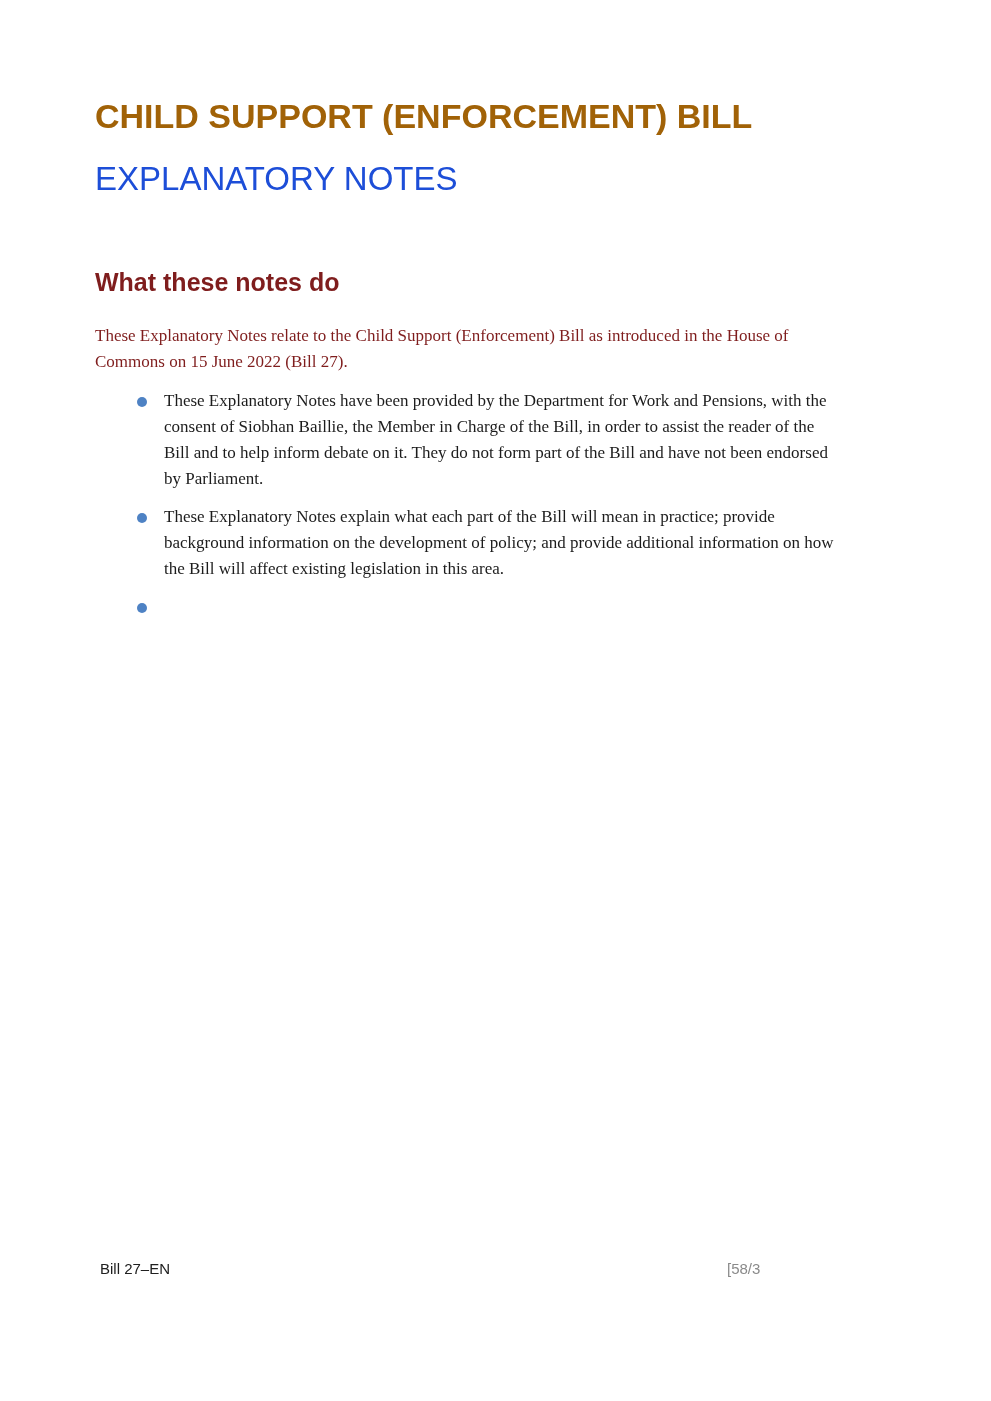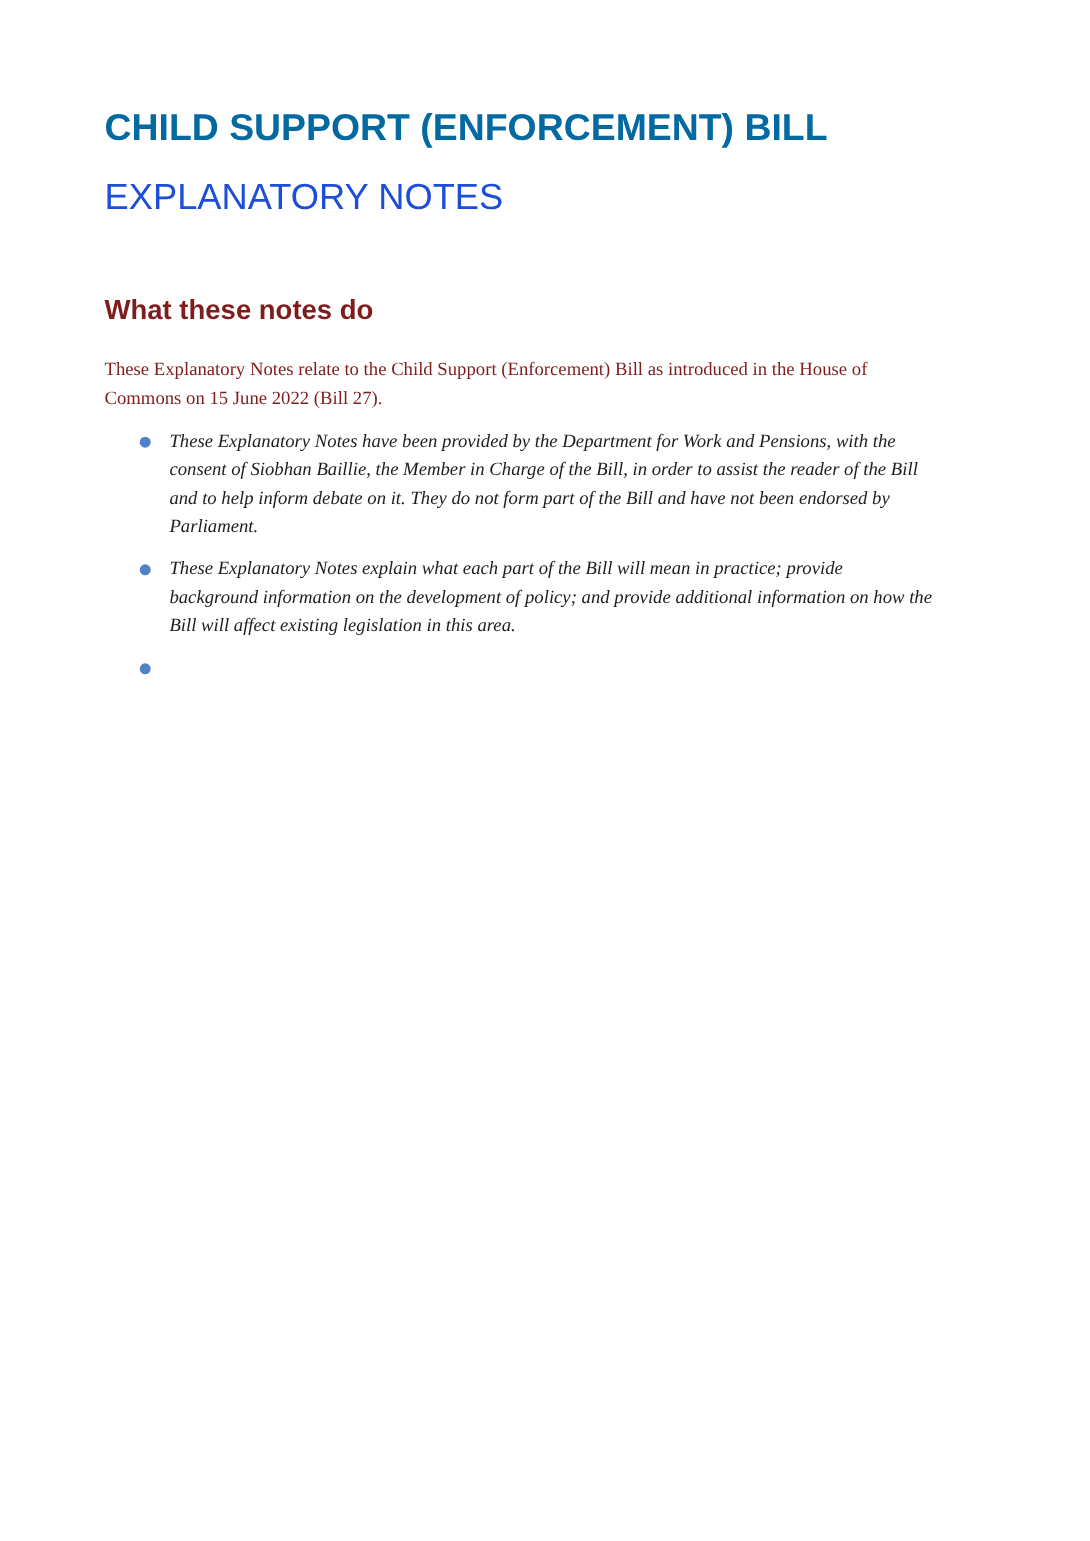--- a/index.html
+++ b/index.html
@@ -20,21 +20,21 @@
     left: 95px;
     top: 0;
     width: 757px;
   }
   .doc-title {
     margin: 96px 0 0 0;
     font-family: "Liberation Sans", sans-serif;
     font-weight: 700;
     font-size: 34px;
     line-height: 40px;
-    color: #0369a1;
+    color: #a16207;
   }
   .doc-subtitle {
     margin: 24px 0 0 0;
     font-family: "Liberation Sans", sans-serif;
     font-weight: 400;
     font-size: 33px;
     line-height: 38px;
     color: #1d4ed8;
   }
   .section-heading {
@@ -47,23 +47,22 @@
   }
   .intro {
     margin: 26px 0 13px 0;
     font-size: 17px;
     line-height: 26px;
     color: #7f1d1d;
     text-align: left;
   }
   ul.notes-list {
     list-style: none;
-    margin: 2px;
+    margin: 12px;
     padding: 0;
-    font-style: italic;
   }
   ul.notes-list li {
     position: relative;
     padding-left: 57px;
     margin: 0 0 12px 0;
     font-size: 17px;
     line-height: 26px;
     color: #1c1c1c;
   }
   .bullet-dot {
@@ -119,13 +118,17 @@
         <span class="bullet-dot"></span>
         <span>These Explanatory Notes explain what each part of the Bill will mean in practice; provide background information on the development of policy; and provide additional information on how the Bill will affect existing legislation in this area.</span>
       </li>
       <li>
         <span class="bullet-dot"></span>
       </li>
     </ul>
 
   </div>
 
+  <div class="footer">
+    <span class="footer-left">Bill 27–EN</span>
+    <span class="footer-right">[58/3</span>
+  </div>
 </div>
 
 </body></html>

